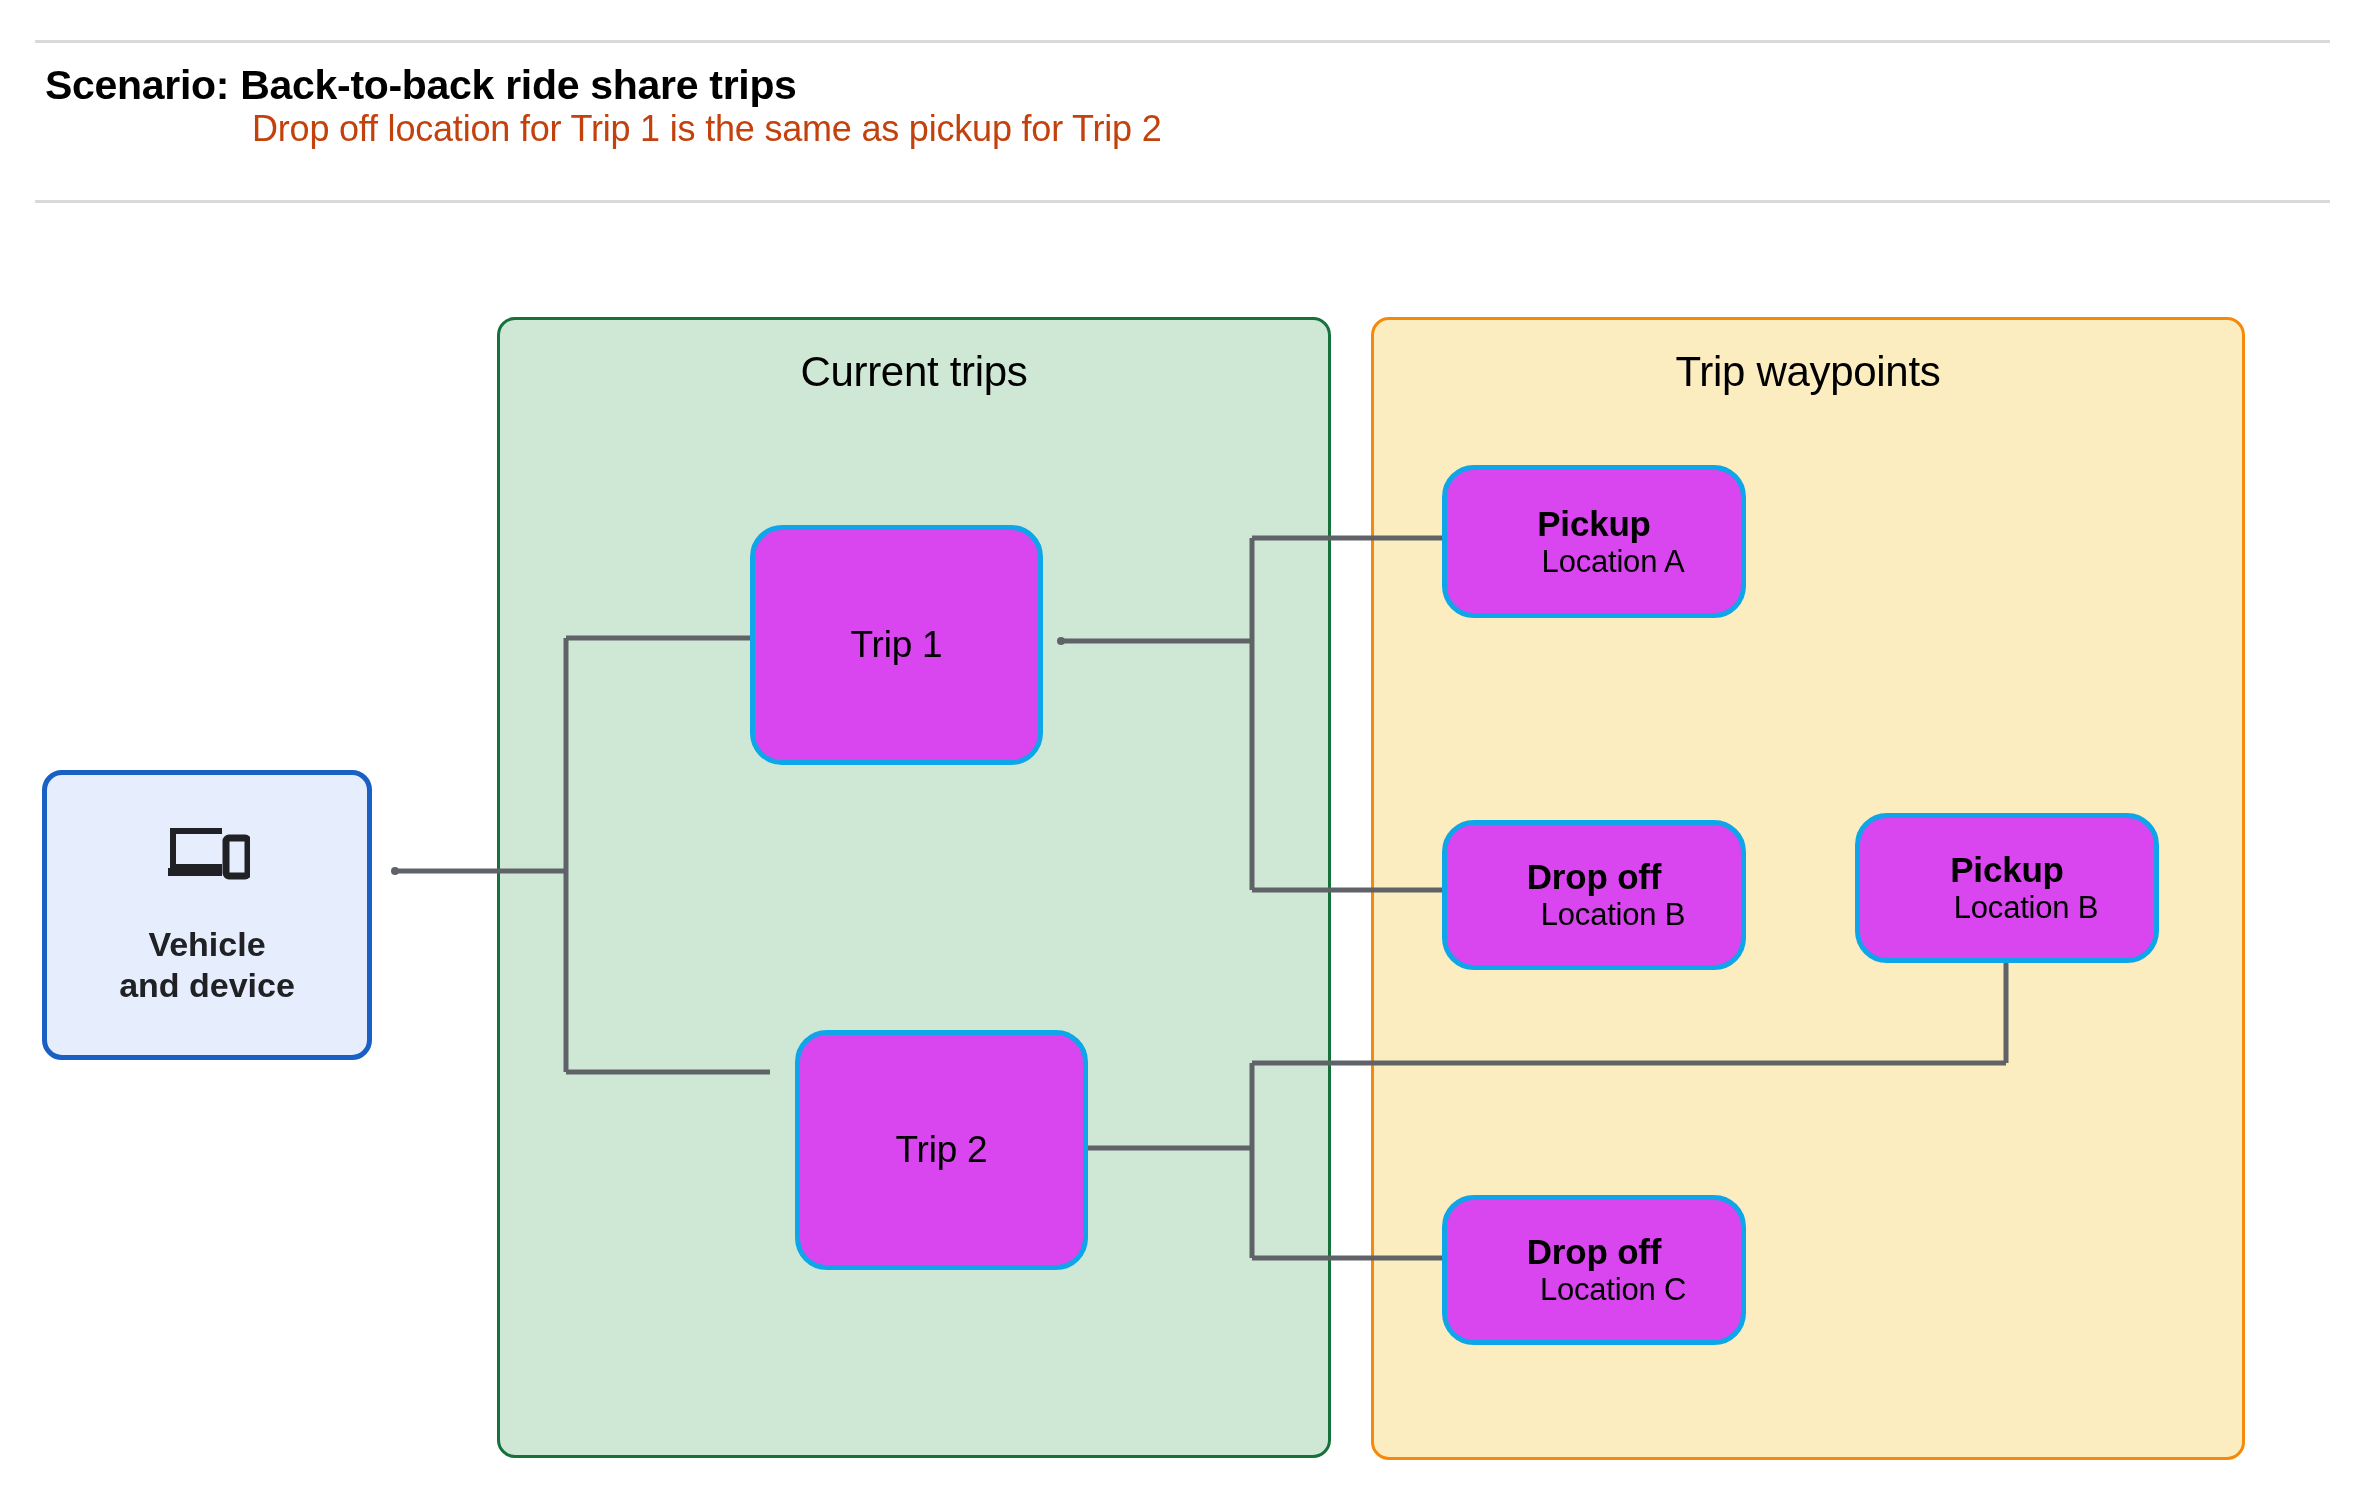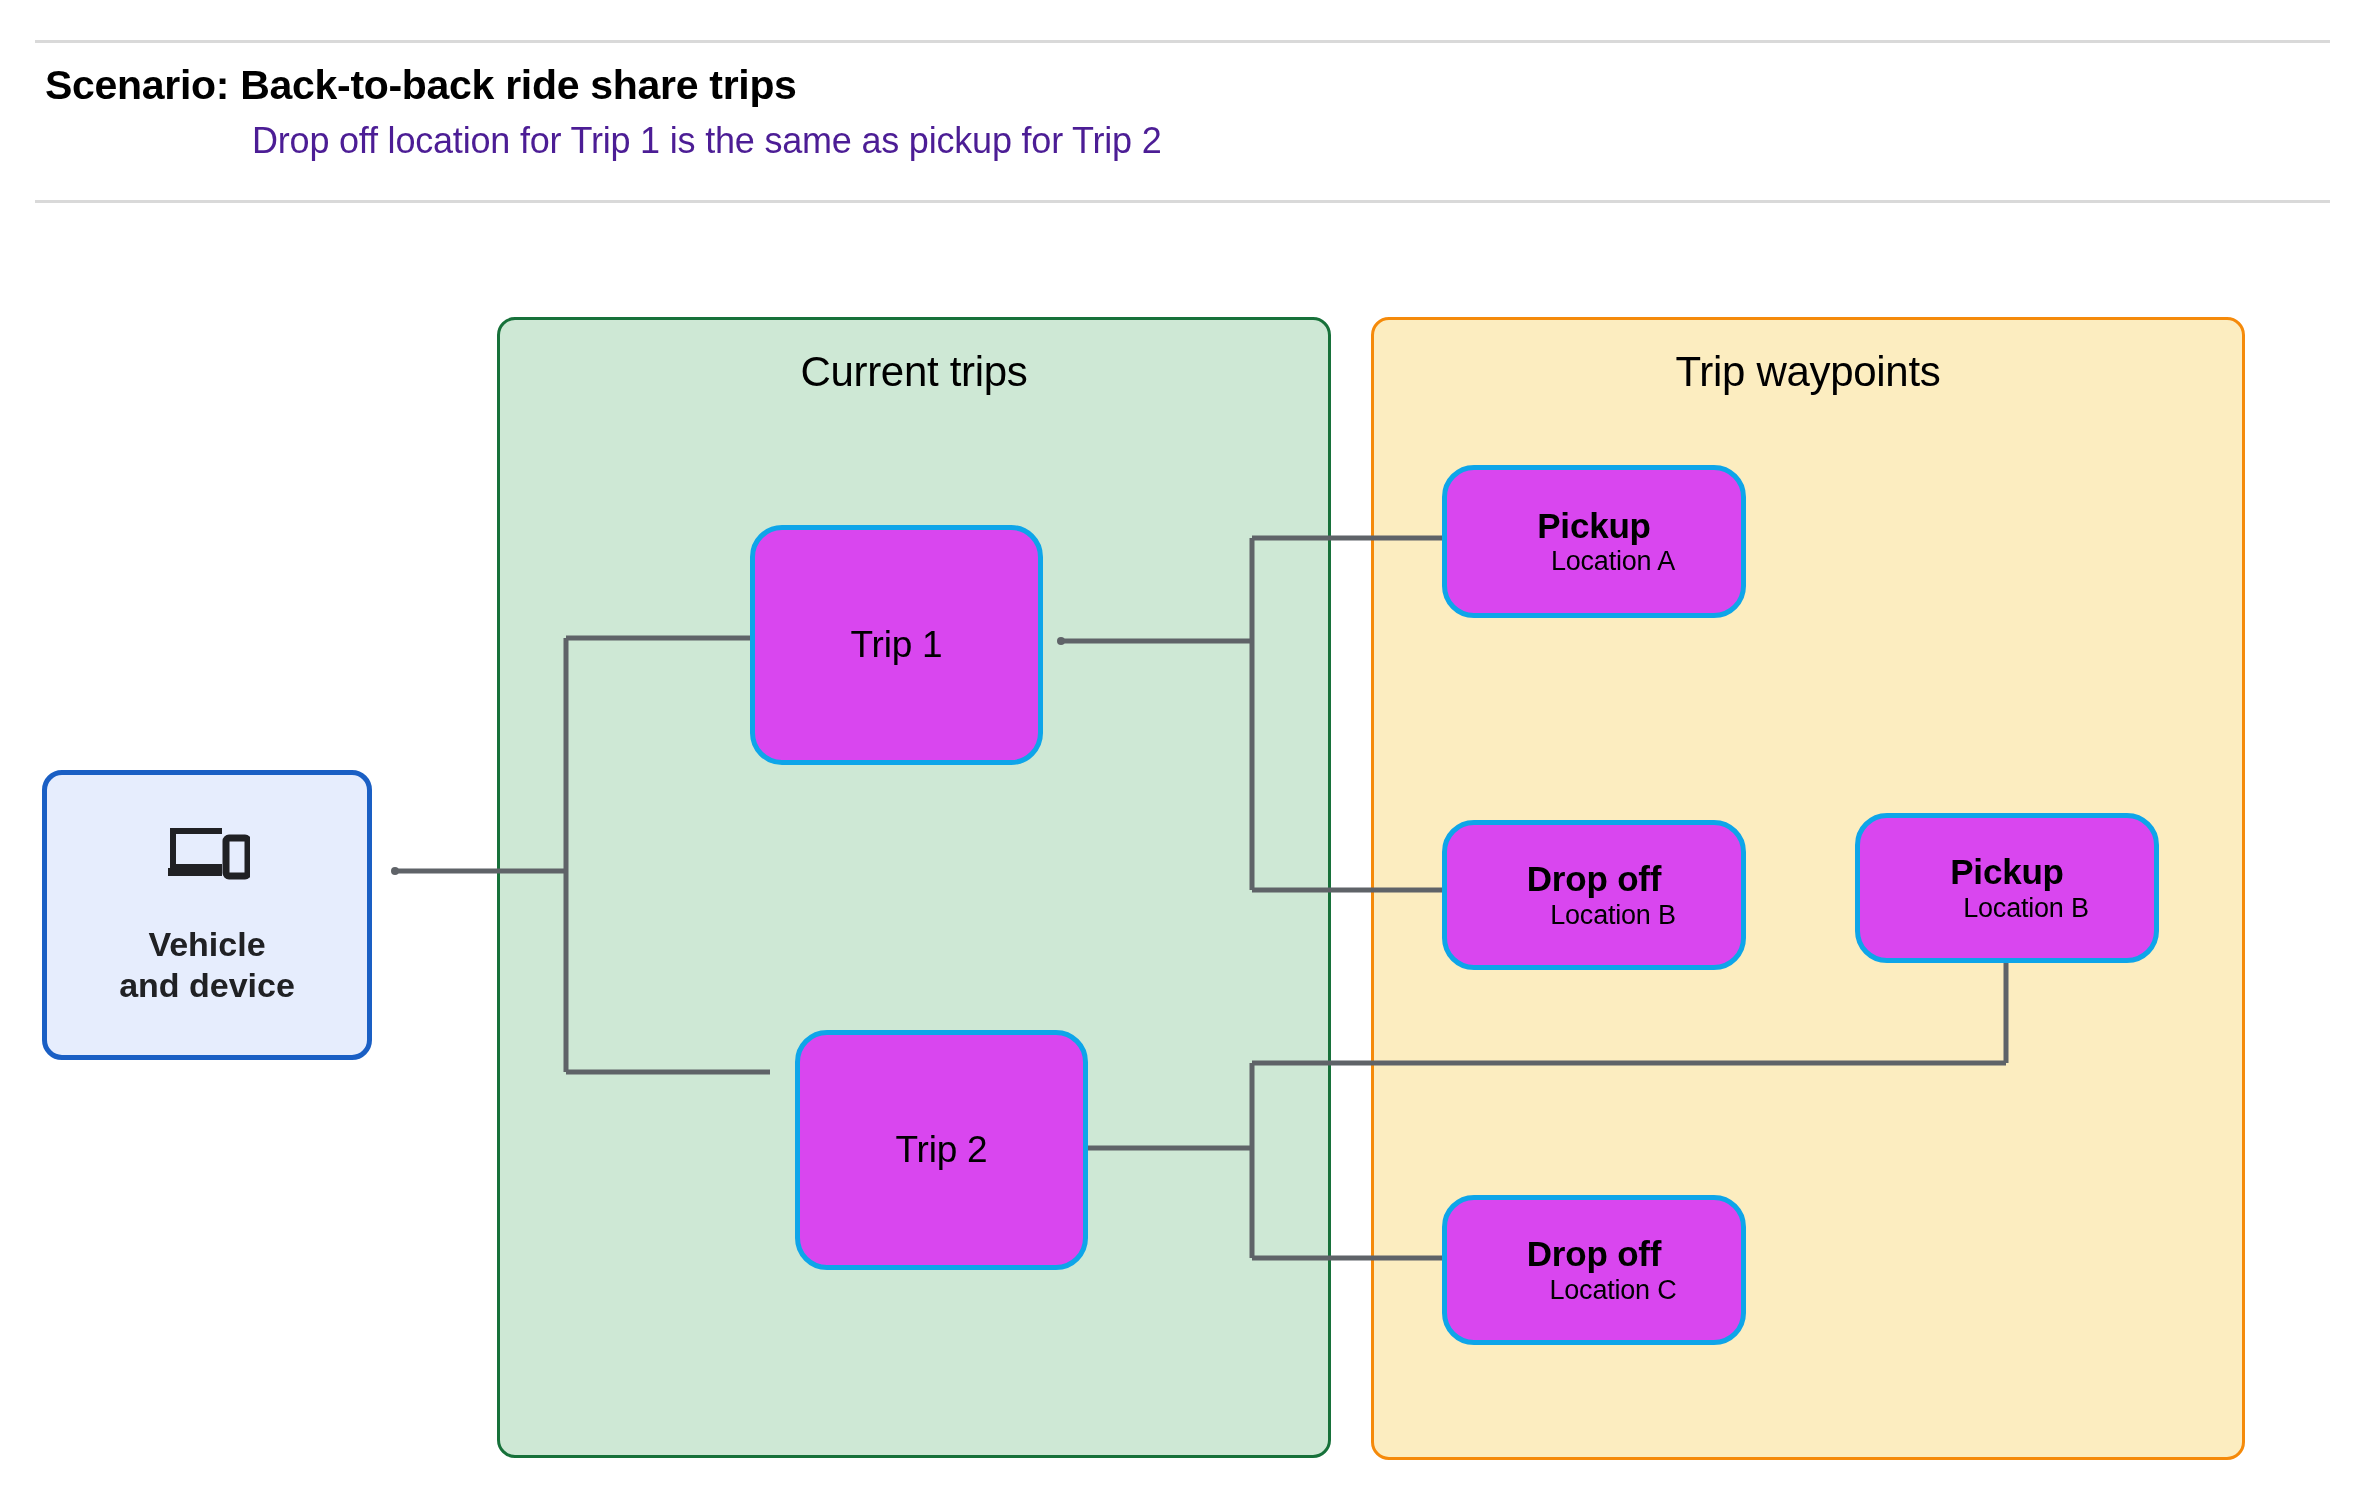--- a/index.html
+++ b/index.html
@@ -36,24 +36,24 @@
     top: 62px;
     font-size: 41px;
     font-weight: 700;
     color: #000000;
     letter-spacing: -0.3px;
     white-space: nowrap;
   }
   #scenario-subtitle {
     position: absolute;
     left: 252px;
-    top: 120px;
+    top: 108px;
     font-size: 36px;
     font-weight: 400;
-    color: #4c1d95;
+    color: #c2410c;
     letter-spacing: -0.2px;
     white-space: nowrap;
   }
 
   
   .group {
     position: absolute;
     border-radius: 18px;
     box-sizing: border-box;
   }
@@ -94,21 +94,21 @@
     z-index: 5;
   }
   .node .title {
     font-size: 35px;
     font-weight: 700;
     color: #000000;
     line-height: 1.18;
     letter-spacing: -0.2px;
   }
   .node .subtitle {
-    font-size: 27px;
+    font-size: 31px;
     font-weight: 400;
     color: #000000;
     line-height: 1.18;
     letter-spacing: -0.2px;
     margin-left: 38px;
   }
   .node.plain .title { font-weight: 400; font-size: 37px; }
 
   #node-vehicle {
     left: 42px; top: 770px;

